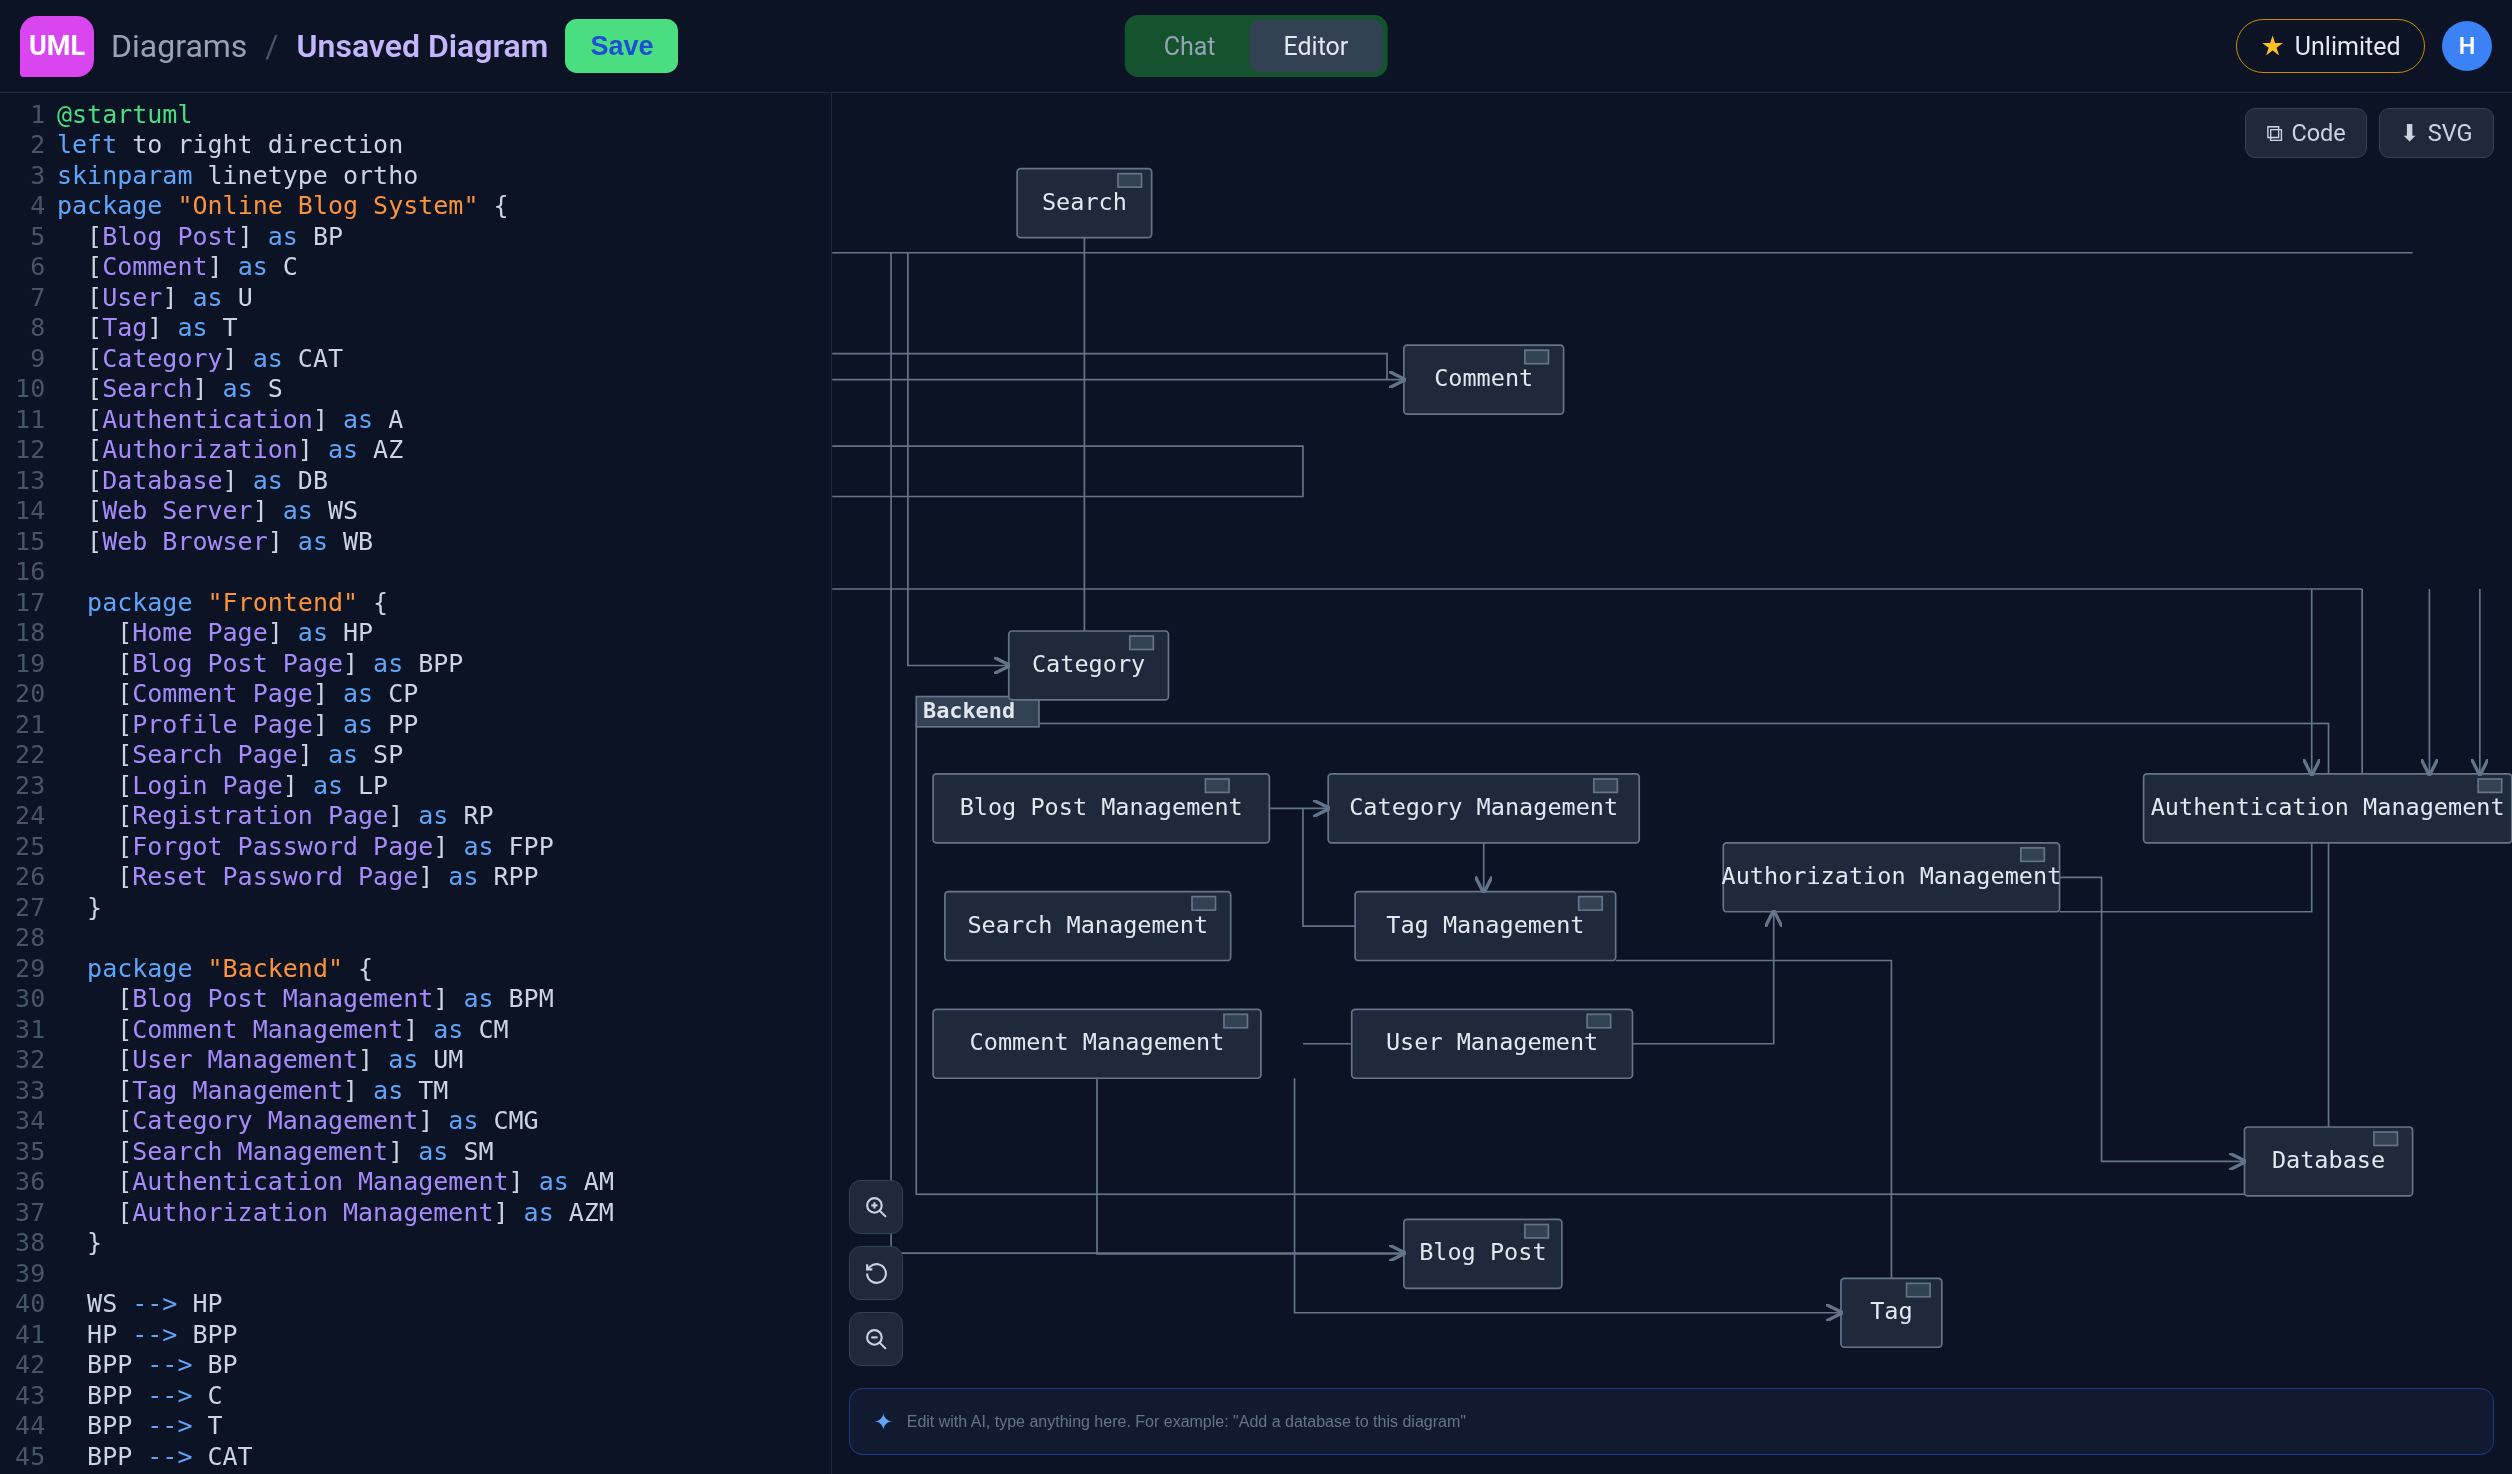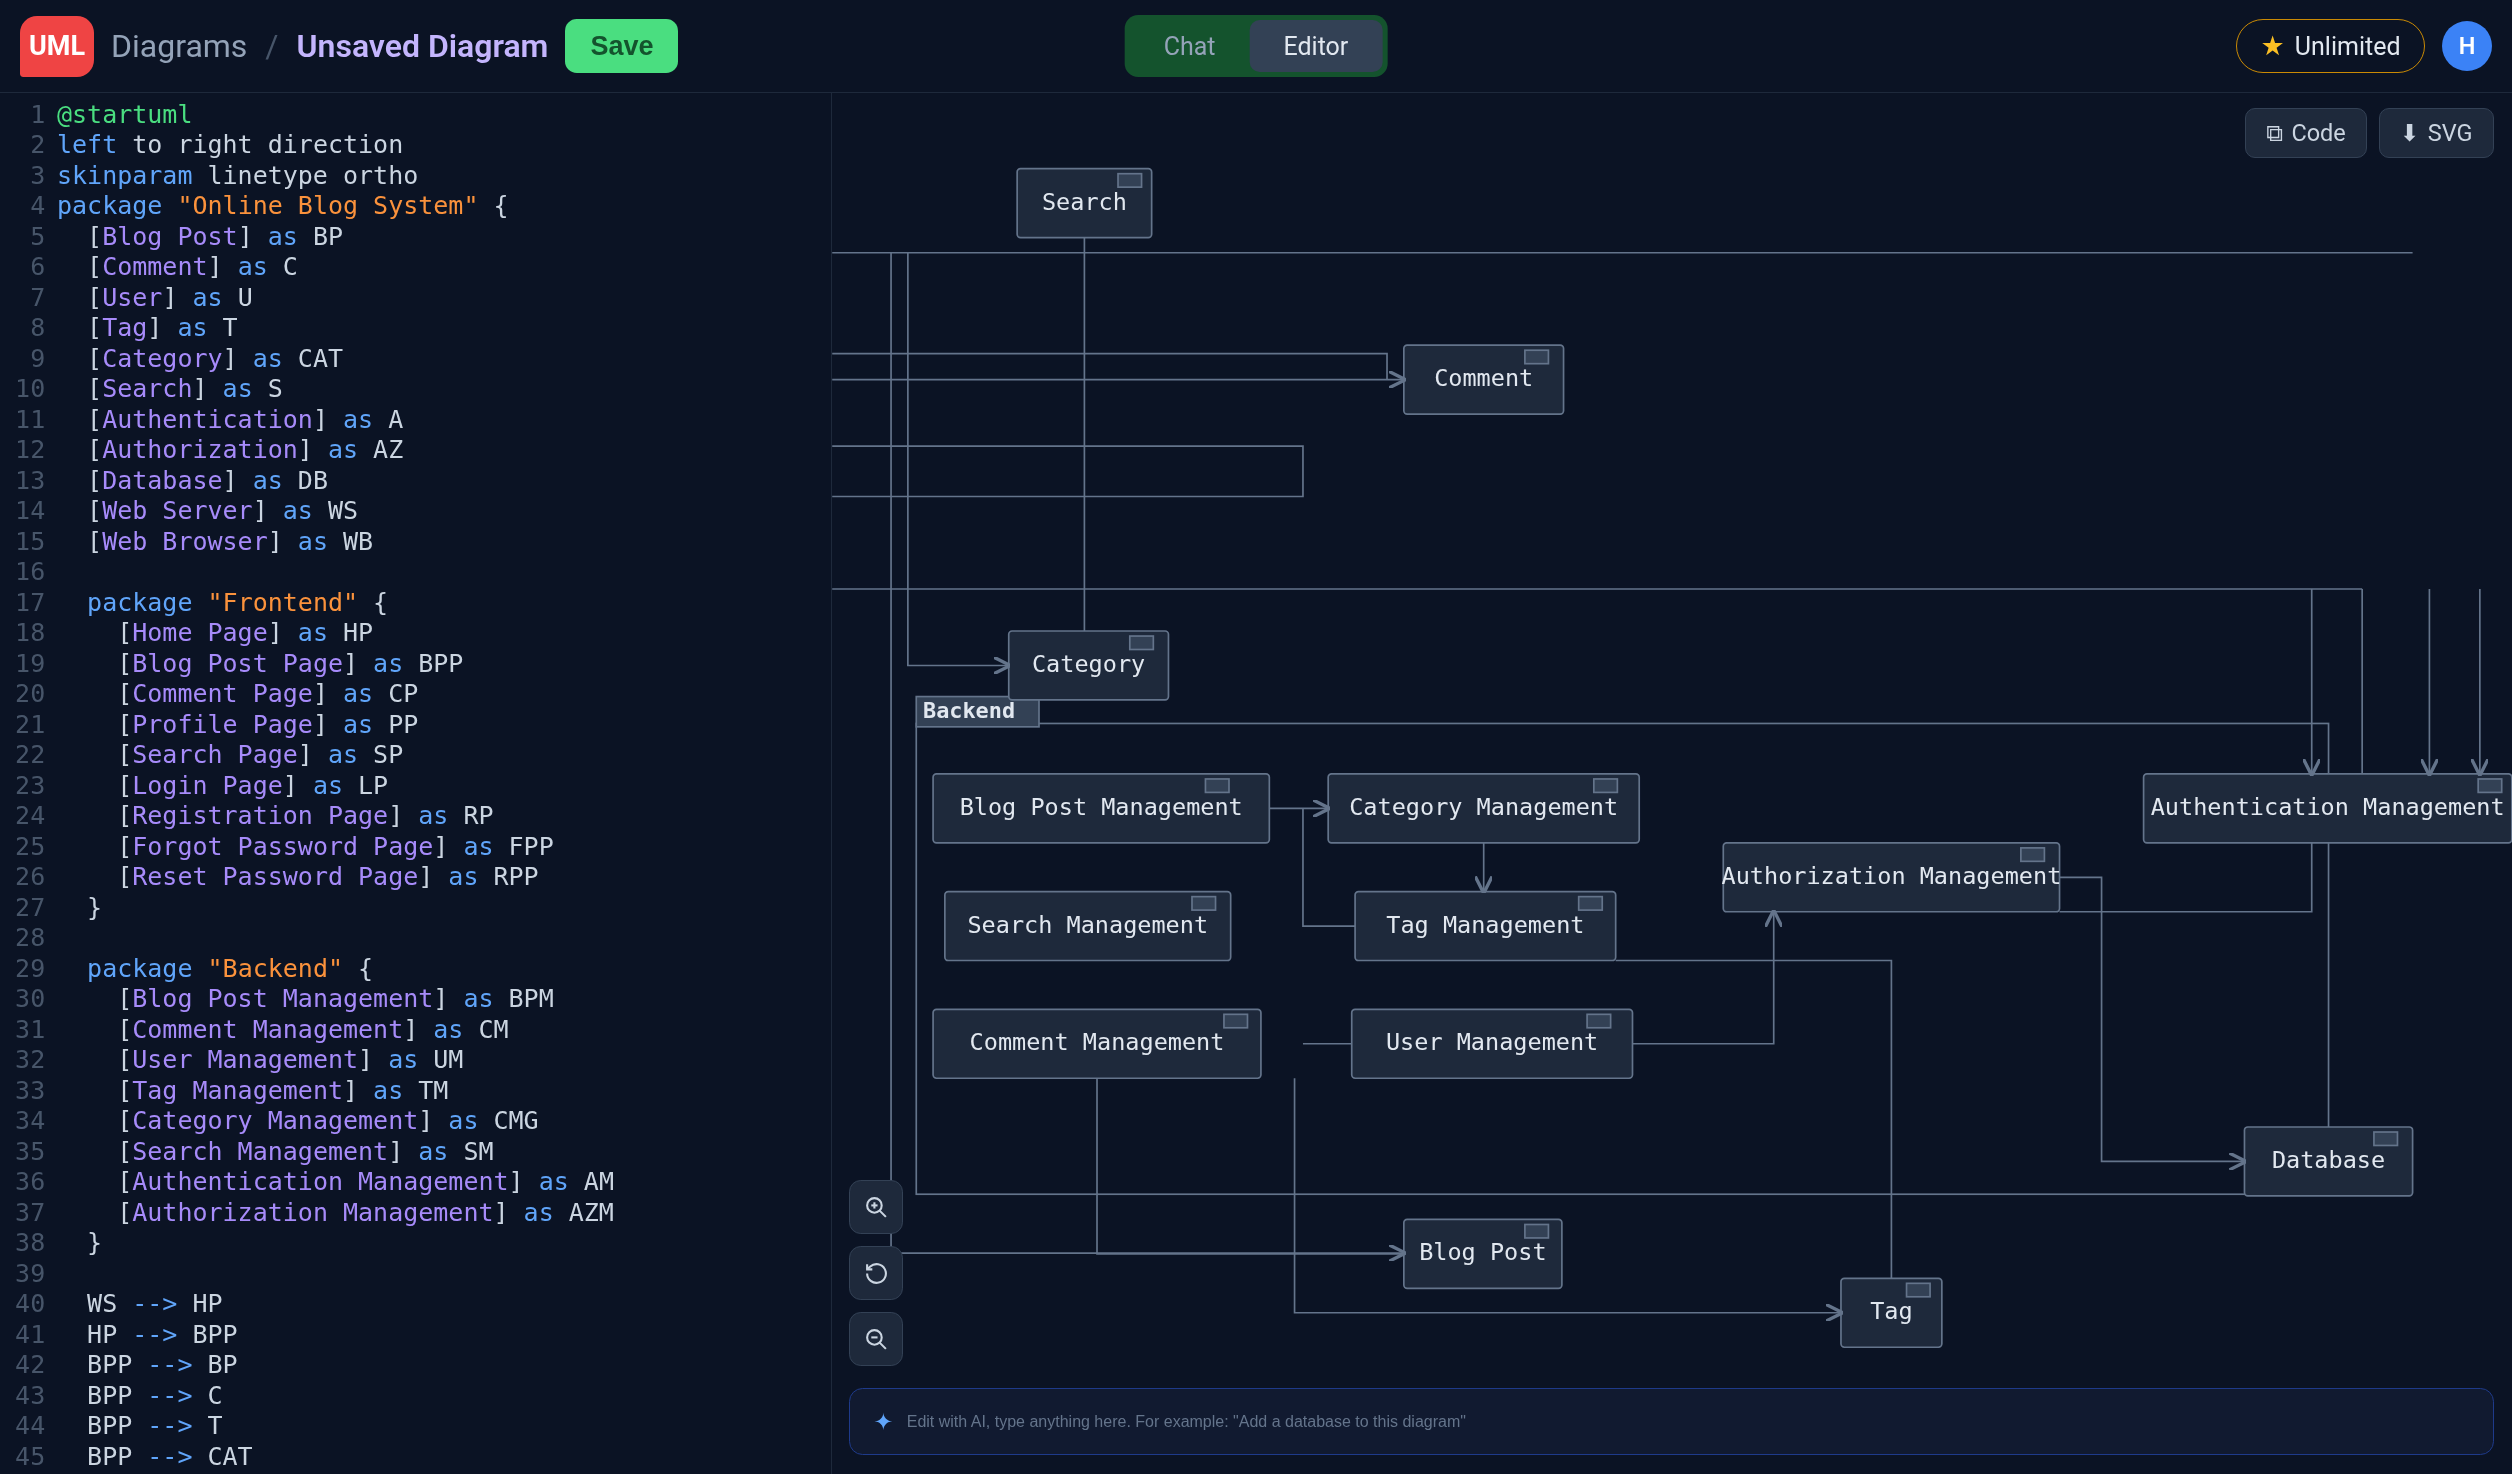--- a/index.html
+++ b/index.html
@@ -15,36 +15,36 @@
 .header {
   display: flex;
   align-items: center;
   height: 92px;
   padding: 0 20px;
   gap: 17px;
 }
 .logo {
   width: 74px;
   height: 61px;
-  background: #ef4444;
+  background: #d946ef;
   border-radius: 17px 17px 17px 3.4px;
   display: flex;
   align-items: center;
   justify-content: center;
   color: white;
   font-weight: 700;
   font-size: 27px;
   position: relative;
 }
 .breadcrumb { display: flex; align-items: center; gap: 18px; color: #94a3b8; font-size: 32px; }
 .breadcrumb .sep { color: #475569; }
 .breadcrumb .current { color: #c4b5fd; font-weight: 600; }
 .save-btn {
   background: #4ade80;
-  color: #14532d;
+  color: #1d4ed8;
   border: none;
   padding: 11.8px 25px;
   border-radius: 11.8px;
   font-weight: 600;
   font-size: 27px;
   cursor: pointer;
 }
 .tabs {
   margin-left: auto;
   margin-right: auto;

